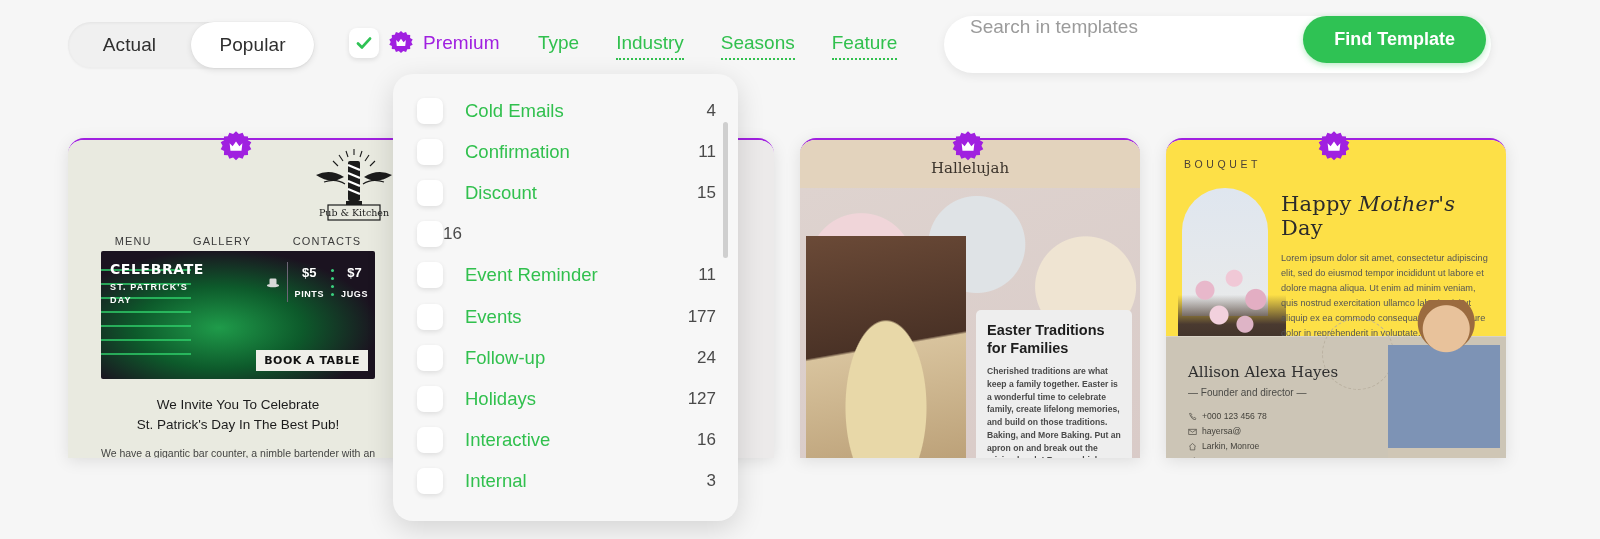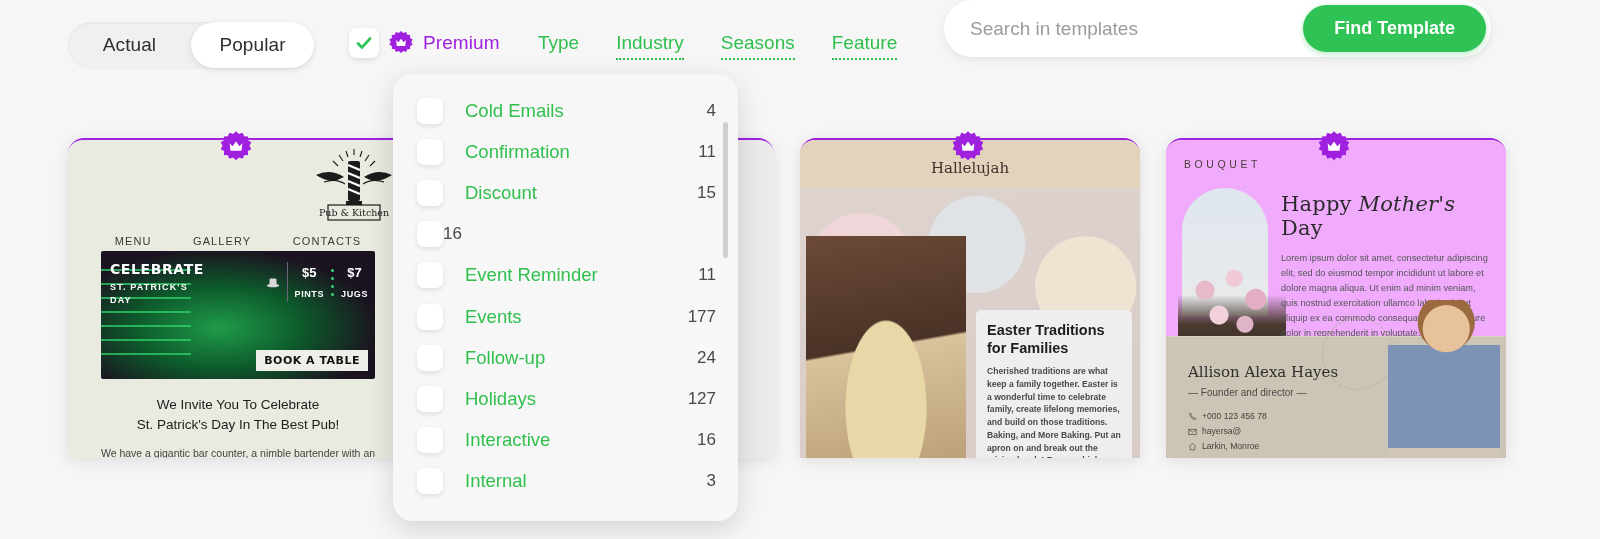--- a/index.html
+++ b/index.html
@@ -51,24 +51,24 @@
   .filters { position: absolute; left: 538px; top: 32px; display: flex; gap: 37px; align-items: flex-start; }
   .filter-link {
     font-size: 19px; color: #31c04e; cursor: pointer; position: relative;
     padding-bottom: 4px; white-space: nowrap;
   }
   .filter-link.dotted {
     border-bottom: 2px dotted #31c04e;
   }
 
   .search-wrap {
-    position: absolute; left: 944px; top: 0;
+    position: absolute; left: 944px; top: 16px;
     width: 547px; height: 57px; background: #fff; border-radius: 29px;
     box-shadow: 0 3px 10px rgba(0,0,0,.07);
-    display: flex; align-items: center;
+    display: flex; align-items: flex-start;
   }
   .search-input {
     flex: 1; border: none; outline: none; background: transparent;
     font-size: 19px; color: #3a3a3a; padding-left: 26px;
     font-family: "Liberation Sans", sans-serif;
   }
   .search-input::placeholder { color: #9b9b9b; }
   .find-btn {
     height: 47px; margin-right: 5px; padding: 0 31px; border: none;
     background: #2fc254; color: #fff; font-size: 18px; font-weight: bold;
@@ -201,21 +201,21 @@
   }
   .easter-h { font-size: 14.5px; color: #1d1d1d; line-height: 1.25; }
   .easter-p { font-size: 8.6px; color: #4a4a4a; line-height: 1.48; margin-top: 8px; }
   .easter-cta {
     margin-top: 6px; height: 24px; background: #e2e2e2; border: .5px solid #c6c6c6;
     display: flex; align-items: center; justify-content: center;
     font-size: 10px; color: #333; cursor: pointer;
   }
 
   
-  .mday { height: 100%; position: relative; background: #f0abfc; }
+  .mday { height: 100%; position: relative; background: #fde047; }
   .bouquet-arc {
     position: absolute; left: 18px; top: 18px; font-size: 10.5px; letter-spacing: 3.6px;
     color: #4a4037; font-family: "Liberation Sans", sans-serif;
   }
   .mday-arch {
     position: absolute; left: 16px; top: 48px; width: 86px; height: 128px;
     background: linear-gradient(180deg,#dfe6ef,#e9eaea);
     border-radius: 43px 43px 0 0;
   }
   .mday-flowers {

